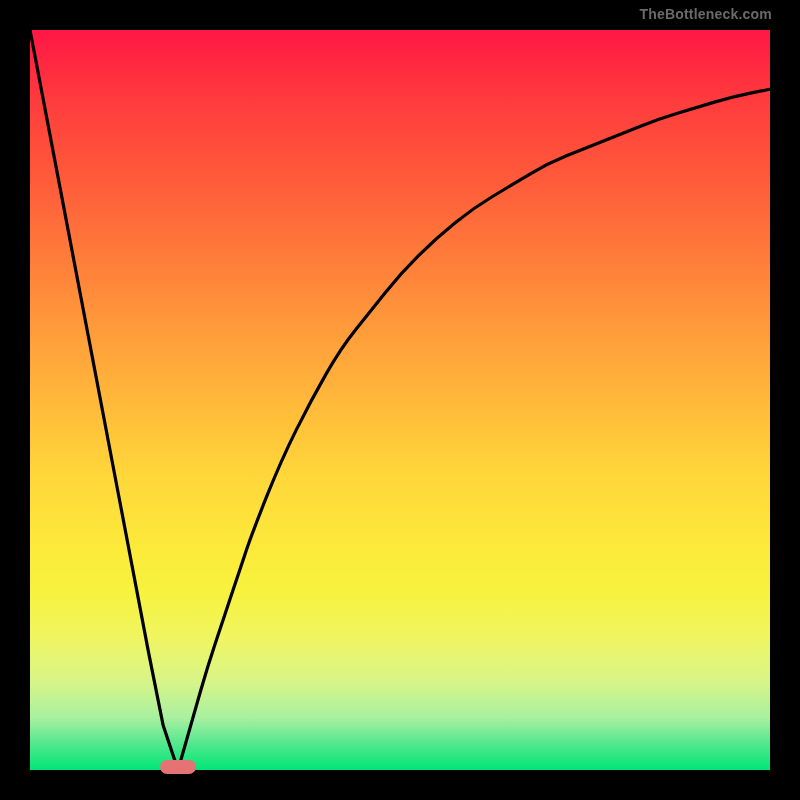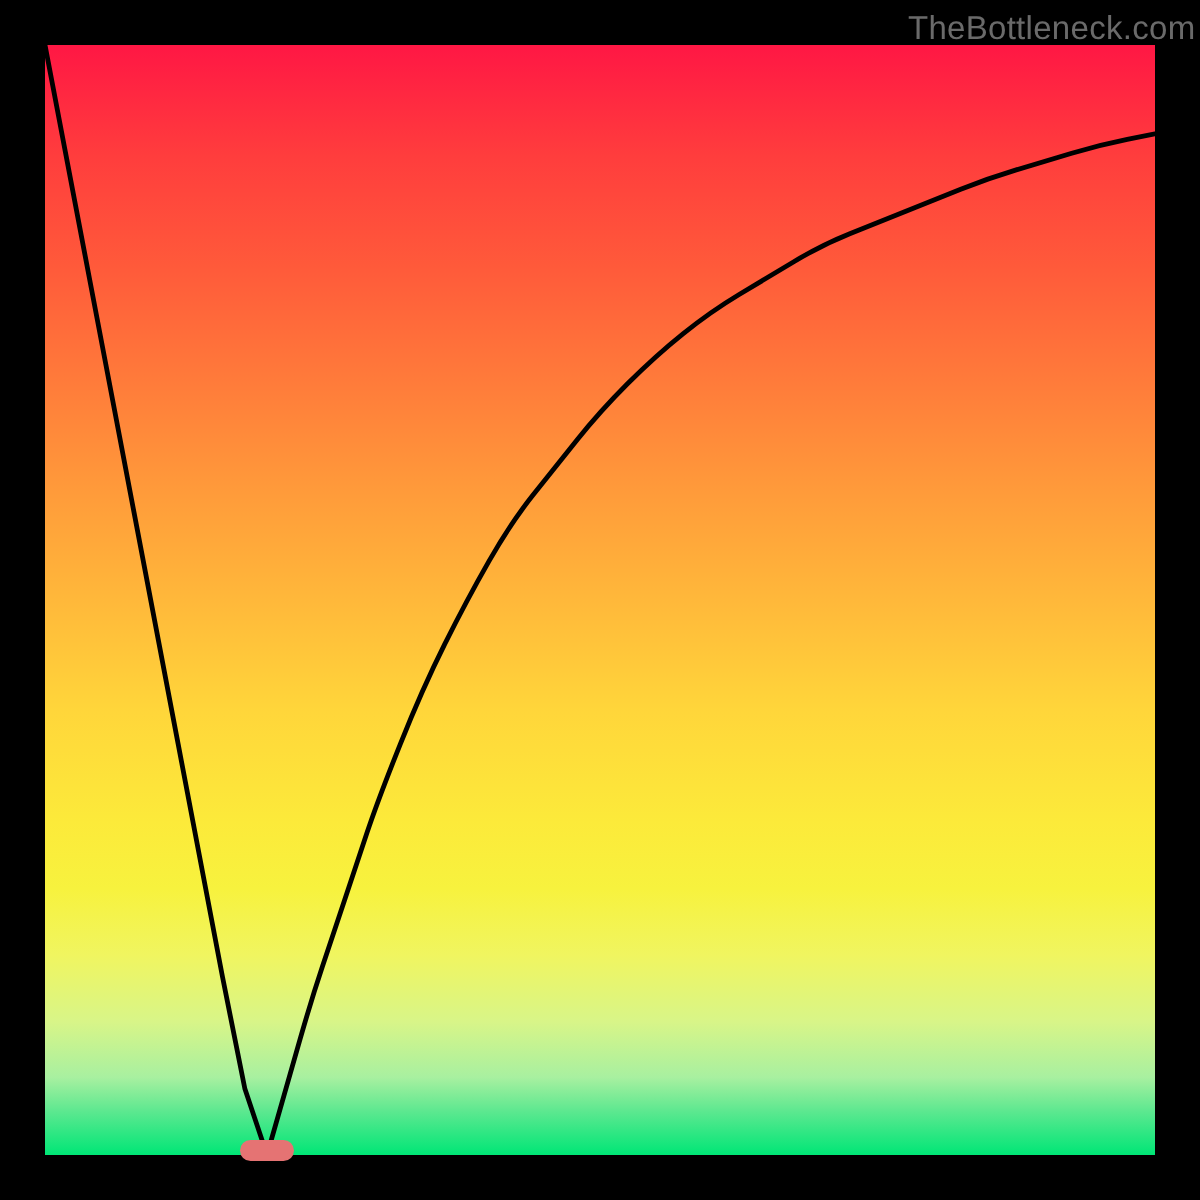--- a/index.html
+++ b/index.html
@@ -36,24 +36,24 @@
   .curve-svg {
     position: absolute;
     left: 0;
     top: 0;
     width: 740px;
     height: 740px;
   }
   .watermark {
     position: absolute;
     top: 6px;
-    right: 3px;
+    right: 28px;
     font-family: Arial, Helvetica, sans-serif;
-    font-size: 22px;
-    font-weight: 400;
+    font-size: 14px;
+    font-weight: 700;
     color: #6a6a6a;
     letter-spacing: 0.2px;
   }
   .marker {
     position: absolute;
     width: 36px;
     height: 14px;
     background: #e57373;
     border-radius: 7px;
   }

